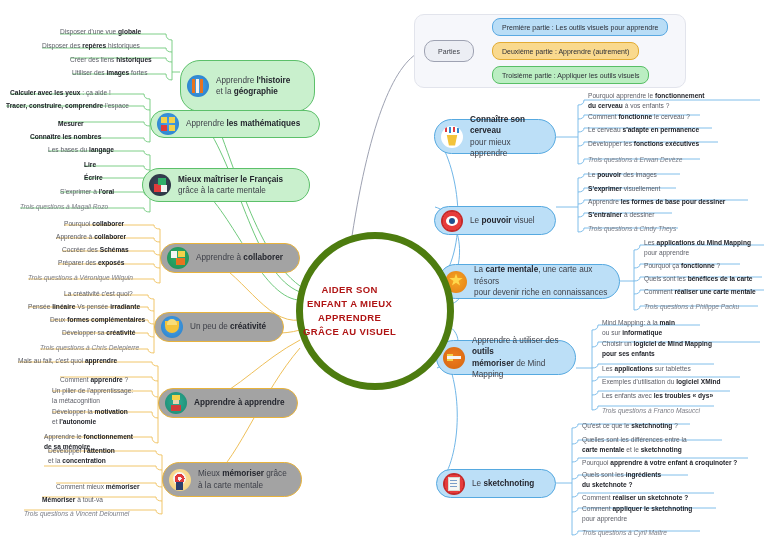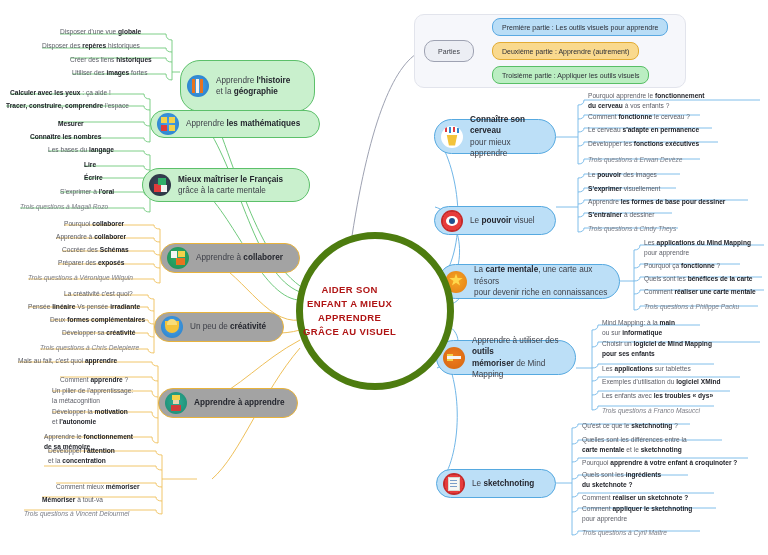--- a/index.html
+++ b/index.html
@@ -327,20 +327,24 @@
   <div class="branch y-fill" style="left:154px;top:312px;width:130px;height:30px;">
     <span class="icon ic-crea"></span>
     <span class="lbl">Un peu de <b>créativité</b></span>
   </div>
 
   <div class="branch y-fill" style="left:158px;top:388px;width:140px;height:30px;">
     <span class="icon ic-learn"></span>
     <span class="lbl"><b>Apprendre à apprendre</b></span>
   </div>
 
+  <div class="branch y-fill" style="left:162px;top:462px;width:140px;height:35px;">
+    <span class="icon ic-mem"></span>
+    <span class="lbl">Mieux <b>mémoriser</b> grâce<br>à la carte mentale</span>
+  </div>
 
   <div class="branch b-fill" style="left:434px;top:119px;width:122px;height:35px;">
     <span class="icon ic-brain"></span>
     <span class="lbl"><b>Connaître son cerveau</b><br>pour mieux apprendre</span>
   </div>
 
   <div class="branch b-fill" style="left:434px;top:206px;width:122px;height:29px;">
     <span class="icon ic-eye"></span>
     <span class="lbl">Le <b>pouvoir</b> visuel</span>
   </div>

